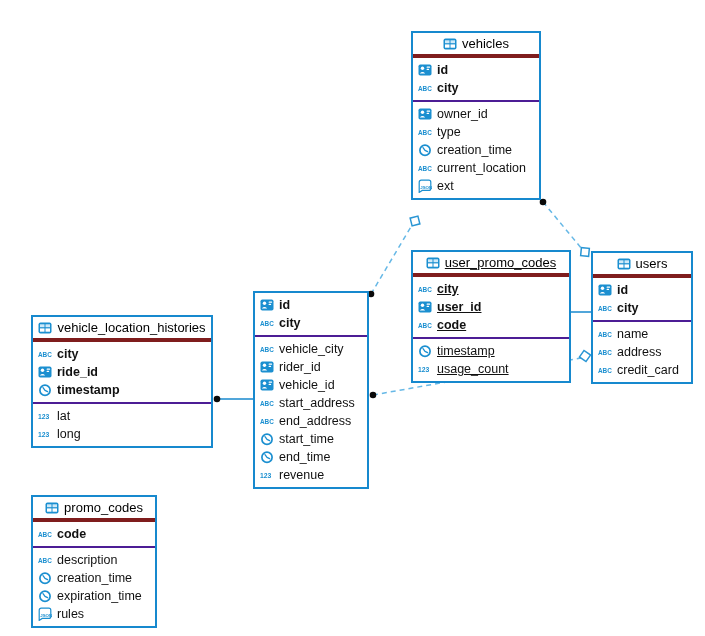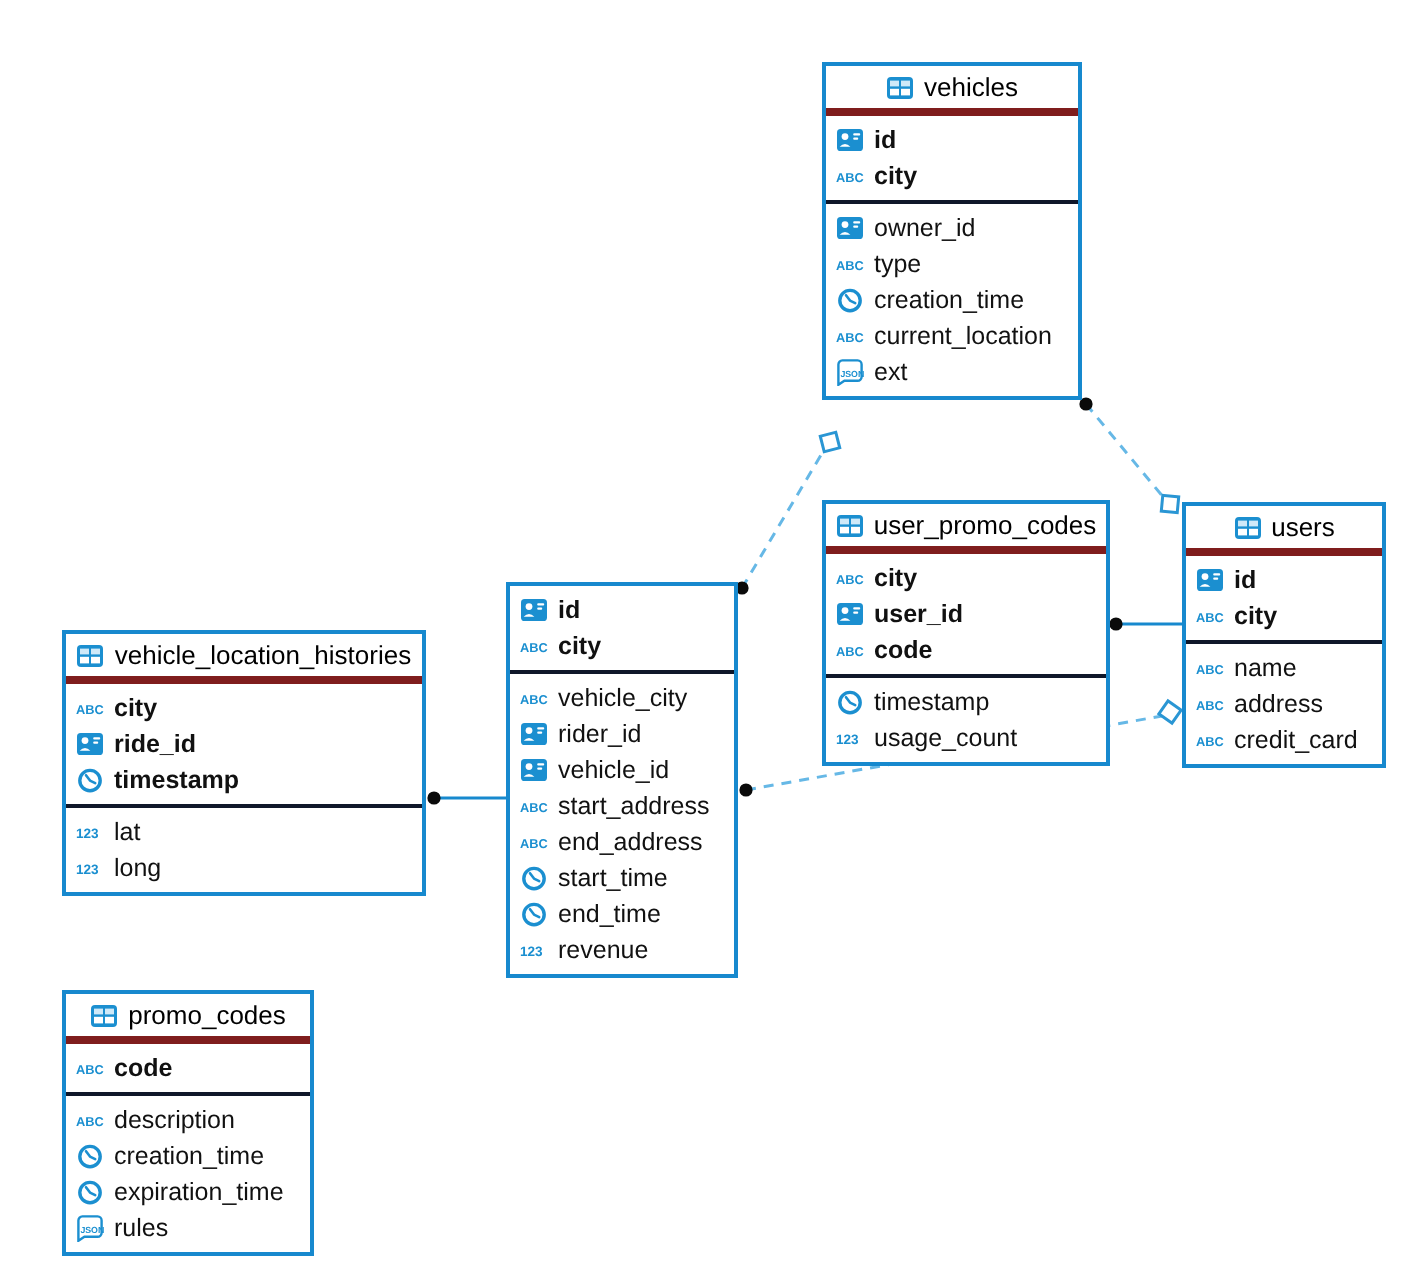--- a/index.html
+++ b/index.html
@@ -12,21 +12,21 @@
     position:absolute;z-index:2;background:#ffffff;
     border:2px solid #1789ce;box-sizing:border-box;
   }
   .table-header{
     display:flex;align-items:center;justify-content:center;gap:5px;
     height:21px;border-bottom:4px solid #7f1d1d;
     font-size:13px;line-height:21px;white-space:nowrap;padding:0 4px;
   }
   .table-header svg{display:block;}
   .section{padding:3px 0;}
-  .section.keys{border-bottom:2px solid #0f172a;}
+  .section.keys{border-bottom:2px solid #4c1d95;}
   .row{
     display:flex;align-items:center;height:18px;padding:0 5px;
     font-size:12.5px;white-space:nowrap;
   }
   .row .cicon{width:15px;height:14px;margin-right:4px;flex:0 0 15px;display:flex;align-items:center;}
   .row .cicon svg{display:block;}
   .row.key .cname{font-weight:700;}
   .ttitle{color:#000;}
   .edge-solid{stroke:#1789ce;stroke-width:1.5;fill:none;}
   .edge-dashed{stroke:#66b8e6;stroke-width:1.5;fill:none;stroke-dasharray:5 4;}
@@ -139,21 +139,21 @@
           <span class="cicon">
             <svg width="14" height="14" viewBox="0 0 14 14">
               <path d="M3.2 1.2 h7.6 a2 2 0 0 1 2 2 v6.2 a2 2 0 0 1 -2 2 h-6.6 l-3 2 v-10.2 a2 2 0 0 1 2 -2 z" fill="none" stroke="#1b8fd0" stroke-width="1.2"></path>
               <text x="2.2" y="9.6" font-family="Liberation Sans,sans-serif" font-size="4.4" font-weight="bold" fill="#1b8fd0">JSON</text>
             </svg>
           </span>
           <span class="cname">ext</span>
         </div>
       </div>
     </div>
-    <div class="table" style="left: 411px; top: 250px; width: 144px;">
+    <div class="table" style="left: 411px; top: 250px; width: 160px; text-decoration: underline;">
       <div class="table-header">
         <span style="display: flex;">
           <svg width="14" height="12" viewBox="0 0 14 12">
             <rect x="0.5" y="0.5" width="13" height="11" rx="2" fill="#1b8fd0"></rect>
             <rect x="2" y="2.3" width="4.5" height="2.9" fill="#cfe9f8"></rect>
             <rect x="7.5" y="2.3" width="4.5" height="2.9" fill="#cfe9f8"></rect>
             <rect x="2" y="6.4" width="4.5" height="3.3" fill="#ffffff"></rect>
             <rect x="7.5" y="6.4" width="4.5" height="3.3" fill="#ffffff"></rect>
           </svg>
         </span>

